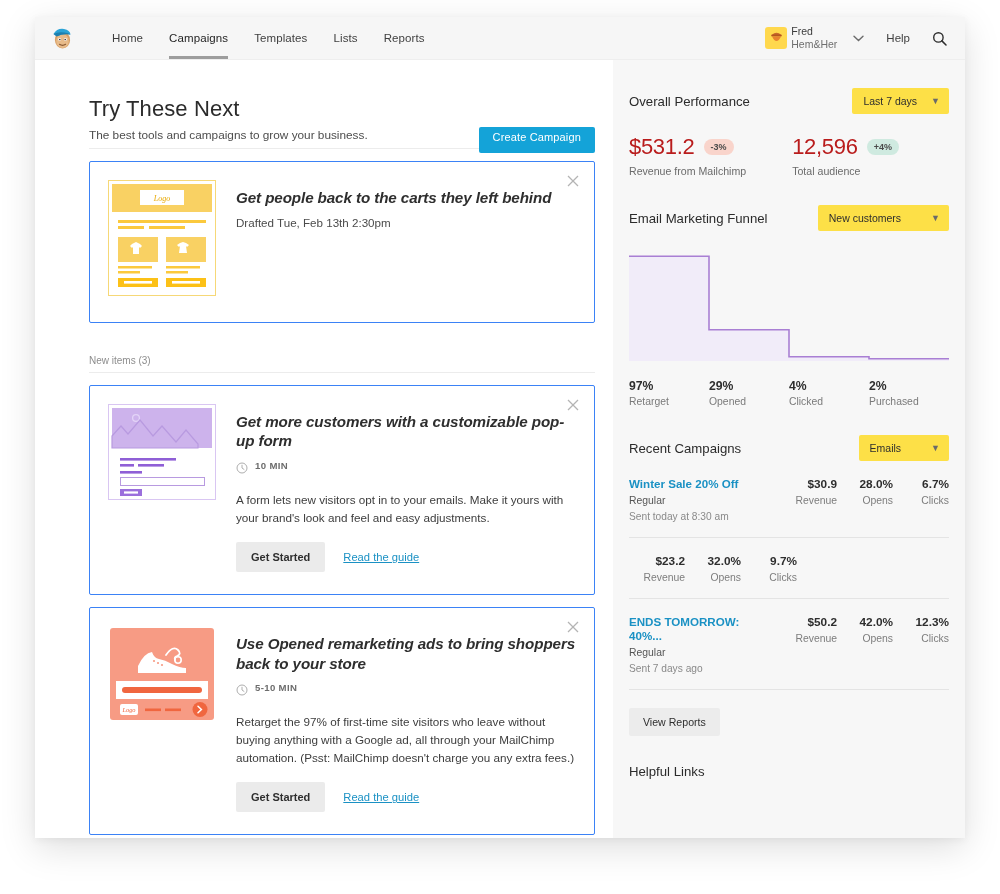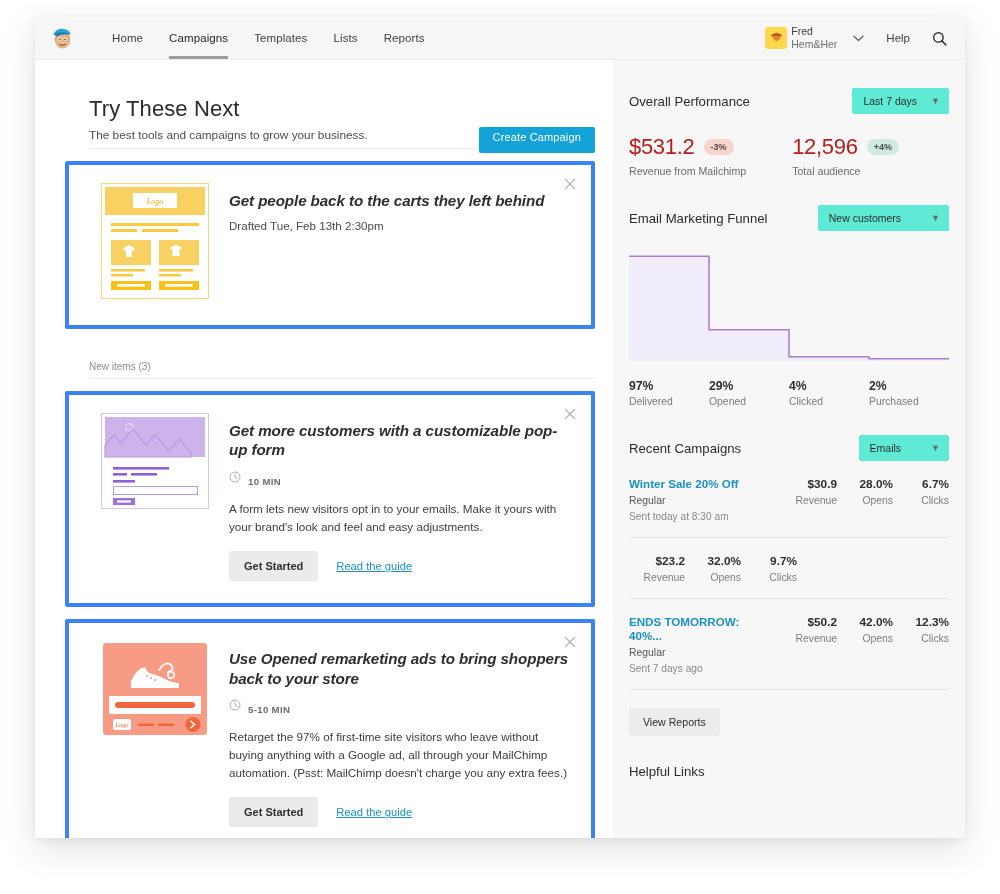--- a/index.html
+++ b/index.html
@@ -115,62 +115,62 @@
     margin-top: 32px;
   }
   .sectrule {
     margin: 6px 18px 0 54px;
     border-bottom: 1px solid #ececec;
   }
 
   
   .card {
     position: relative;
-    margin: 12px 18px 0 30px;
+    margin: 12px 18px 0 54px;
     background: #fff;
-    border: 4px solid #3b82f6;
+    border: 1px solid #3b82f6;
     border-radius: 2px;
     display: flex;
-    padding: 18px 18px 22px 32px;
+    padding: 18px 18px 22px 18px;
   }
   .card .closex {
     position: absolute; right: 12px; top: 10px;
     width: 18px; height: 18px;
     cursor: pointer;
     display: flex; align-items: center; justify-content: center;
   }
   .thumb { flex: none; margin-right: 20px; }
   .cbody { flex: 1; padding-top: 8px; }
   .ctitle {
     font-size: 15.2px; font-style: italic; font-weight: bold;
     color: #2e2e2e; line-height: 1.28; letter-spacing: -.1px;
   }
   .cmeta { font-size: 11.6px; color: #4b4b4b; margin-top: 9px; }
-  .cdur { display: flex; align-items: flex-end; margin-top: 9px; }
+  .cdur { display: flex; align-items: flex-start; margin-top: 9px; }
   .cdur .durtxt { font-size: 9.6px; color: #6d6d6d; font-weight: bold; letter-spacing: .35px; margin-left: 7px; }
   .cdesc { font-size: 11.7px; color: #3d3d3d; line-height: 1.55; margin-top: 13px; }
   .cactions { display: flex; align-items: center; margin-top: 15px; }
   .btn-dark {
     background: #5c5c5c; color: #fff; font-size: 11px; font-weight: bold;
     border: none; padding: 9px 15px; border-radius: 2px; cursor: pointer;
   }
   .btn-light {
     background: #ebebeb; color: #2e2e2e; font-size: 11px; font-weight: bold;
     border: none; padding: 9px 15px; border-radius: 2px; cursor: pointer;
   }
   .link {
     margin-left: 18px; font-size: 11.2px; color: #1a91c4;
     text-decoration: underline; cursor: pointer;
   }
 
   
   .sbtitle { font-size: 13.2px; color: #2b2b2b; }
   .sbrow { display: flex; align-items: center; justify-content: space-between; }
   .pill {
-    background: #5eead4; border: none; border-radius: 2px;
+    background: #fde047; border: none; border-radius: 2px;
     font-size: 10.5px; color: #2e2e2e;
     padding: 7px 9px 7px 11px;
     display: flex; align-items: center; gap: 14px;
     cursor: pointer;
   }
   .pill.wide { gap: 30px; }
   .pill .chv { color: #6a6a6a; font-size: 9px; }
 
   .stats { display: flex; margin-top: 20px; }
   .stat { margin-right: 46px; }
@@ -455,21 +455,21 @@
       </div>
 
       <div class="funnel-wrap">
         <svg id="funnel-svg" width="320" height="120" viewBox="0 0 320 120">
             <path d="M0.0 9.2 L80.0 9.2 L80.0 82.7 L160.0 82.7 L160.0 109.7 L240.0 109.7 L240.0 111.8 L320.0 111.8 L320 114 L0 114 Z" fill="#f1ecf9"></path>
             <path d="M0.0 9.2 L80.0 9.2 L80.0 82.7 L160.0 82.7 L160.0 109.7 L240.0 109.7 L240.0 111.8 L320.0 111.8" fill="none" stroke="#a97fd4" stroke-width="1.6"></path>
           </svg>
         <div class="funnel-labels">
           <div class="fl">
             <div class="v">97%</div>
-            <div class="k">Delivered</div>
+            <div class="k">Retarget</div>
           </div>
           <div class="fl">
             <div class="v">29%</div>
             <div class="k">Opened</div>
           </div>
           <div class="fl">
             <div class="v">4%</div>
             <div class="k">Clicked</div>
           </div>
           <div class="fl">

